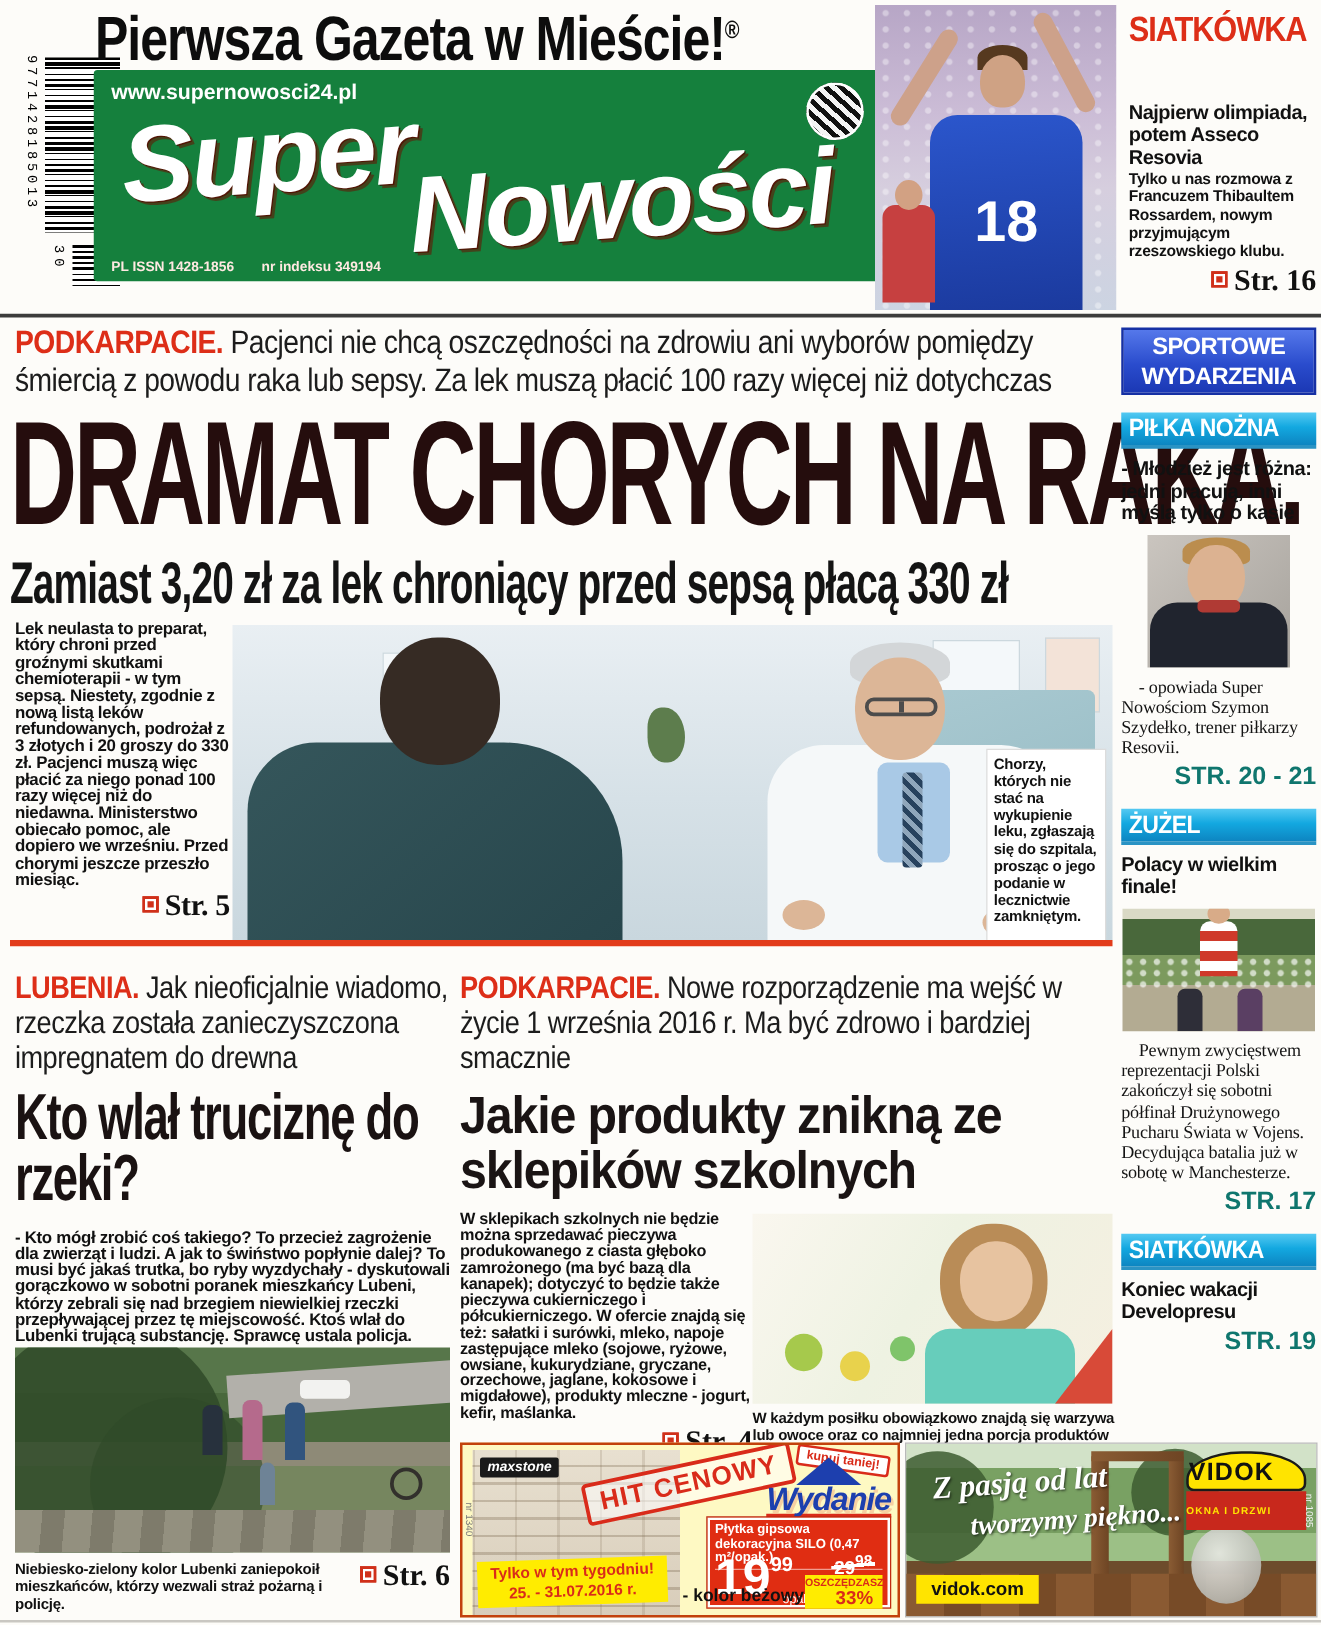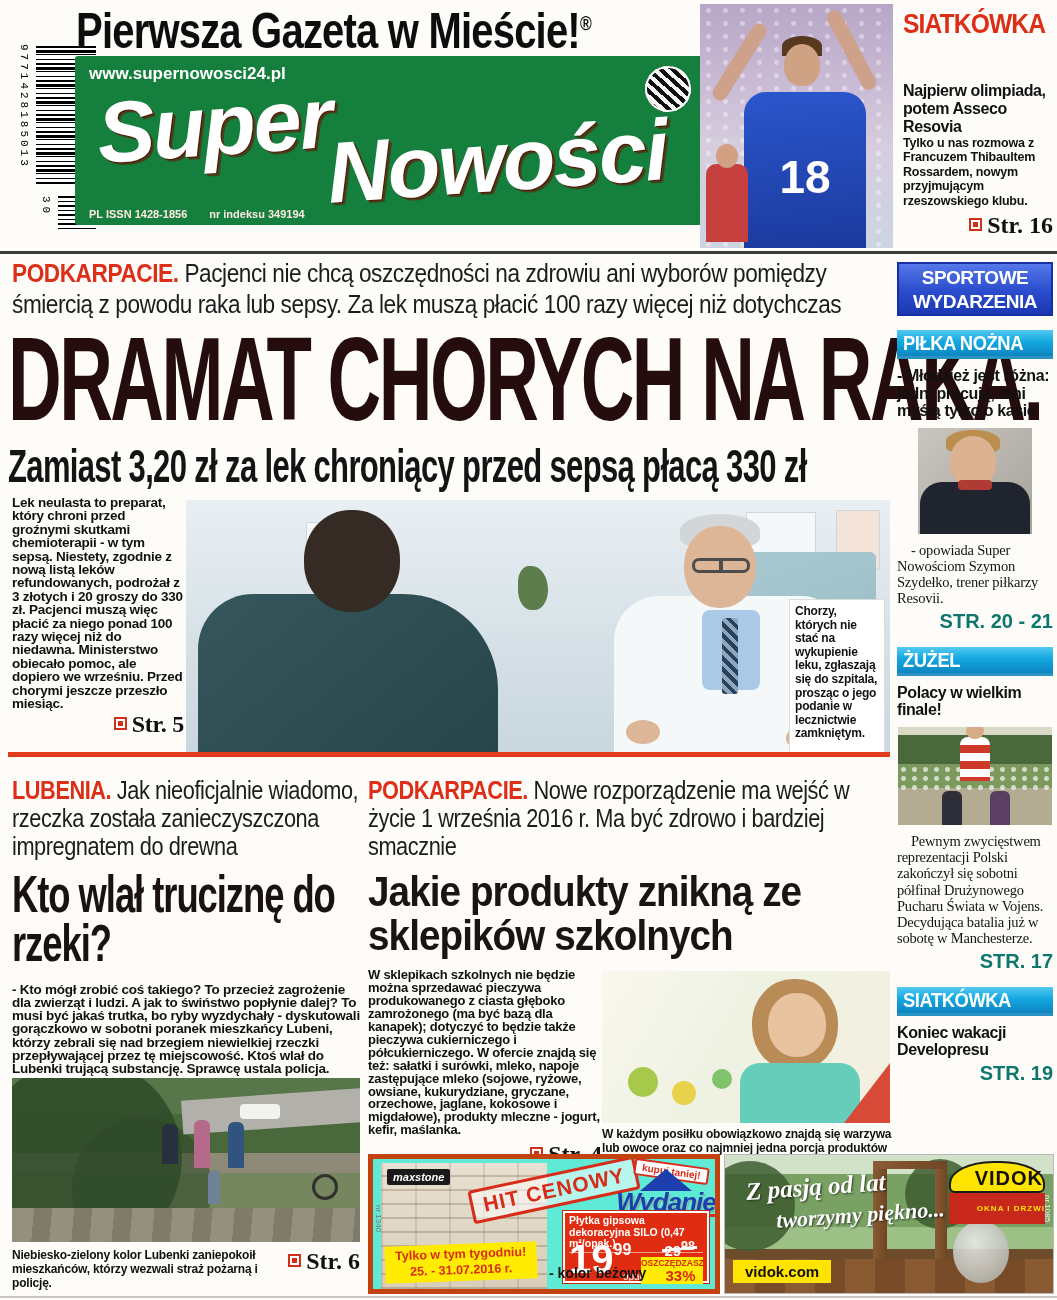--- a/index.html
+++ b/index.html
@@ -164,21 +164,21 @@
   .blob { position:absolute; border-radius:50%; }
   .girl-hair { position:absolute; right:52px; top:8px; width:86px; height:92px; background:#b98c57; border-radius:48%; }
   .girl-face { position:absolute; right:64px; top:22px; width:58px; height:64px; background:#e7c3a0; border-radius:48%; }
   .girl-shirt { position:absolute; right:30px; top:92px; width:120px; height:60px; background:#67cdbb; border-radius:20px 20px 0 0; }
   .red-tri { position:absolute; right:0; bottom:0; width:0; height:0;
       border-left:46px solid transparent; border-bottom:60px solid #d84a38; }
   .sch-cap { position:absolute; left:234px; top:158px; width:290px; font-size:12px; font-weight:700;
       line-height:14px; letter-spacing:-.2px; }
 
   
-  .ad-majster { left:368px; top:1154px; width:352px; height:140px; background:#5eead4; border:5px solid #c2410c; overflow:hidden; }
+  .ad-majster { left:368px; top:1154px; width:352px; height:140px; background:#fef9c3; border:2px solid #c2410c; overflow:hidden; }
   .adno { position:absolute; left:1px; top:46px; writing-mode:vertical-rl; font-size:8px; color:#777; }
   .stone { position:absolute; left:8px; top:4px; width:166px; height:132px;
       background:linear-gradient(#e8e0d0,#d8cdba),
                  repeating-linear-gradient(180deg, rgba(255,255,255,0) 0 12px, rgba(120,100,75,.28) 12px 14px);
       background-blend-mode:multiply; }
   .stone::after { content:""; position:absolute; inset:0;
       background:repeating-linear-gradient(90deg, rgba(120,100,75,.18) 0 2px, transparent 2px 34px); }
   .maxstone { position:absolute; left:14px; top:10px; font-size:11px; font-weight:800; background:#1a1a1a; color:#fff;
       padding:2px 6px; border-radius:2px; font-style:italic; }
   .hit { position:absolute; left:96px; top:14px; transform:rotate(-12deg); color:#d92b1a; border:3px solid #d92b1a;
@@ -209,21 +209,21 @@
   .ad-vidok { left:724px; top:1154px; width:330px; height:140px; overflow:hidden; border:1px solid #b9b9b9;
       background:linear-gradient(180deg,#d2e2c8 0 14%,#79a163 14% 52%,#9cc086 52% 68%,#6d4c2c 68% 100%); }
   .vd-tree { position:absolute; border-radius:50%; background:#3d5c30; opacity:.85; }
   .vd-frame { position:absolute; background:linear-gradient(90deg,#8a5c34,#6e4524); }
   .vd-floor { position:absolute; left:0; bottom:0; width:100%; height:34px;
       background:repeating-linear-gradient(90deg,#8a5a32 0 30px,#774b27 30px 60px); }
   .vd-slogan { position:absolute; left:22px; top:14px; transform:rotate(-4deg); color:#fff;
       font-family:"Liberation Serif", serif; font-style:italic; font-weight:700; font-size:25px; line-height:1.3;
       text-shadow:1px 1px 2px rgba(0,0,0,.6); }
   .vd-slogan .l2 { margin-left:28px; font-size:22px; }
-  .vd-logo { position:absolute; right:8px; top:6px; width:96px; text-align:right; }
+  .vd-logo { position:absolute; right:8px; top:6px; width:96px; text-align:left; }
   .vd-logo .name { background:#ffe400; border:2px solid #1a1a1a; border-radius:46% 46% 6px 6px / 70% 70% 6px 6px;
       font-size:20px; font-weight:800; letter-spacing:1px; color:#111; padding:4px 0 1px; }
   .vd-logo .sub { background:#c8281c; color:#ffe400; font-size:8px; font-weight:800; letter-spacing:1px; padding:11px 0; }
   .vd-award { position:absolute; right:44px; bottom:10px; width:56px; height:62px; border-radius:50%;
       background:radial-gradient(circle at 40% 35%, #e8e8e4, #b9bab4 70%, #9a9b95); opacity:.9; }
   .vd-url { position:absolute; left:8px; bottom:10px; background:#ffe400; color:#111; font-weight:800;
       font-size:15px; padding:3px 12px; }
   .vd-no { position:absolute; right:1px; top:40px; writing-mode:vertical-rl; font-size:8px; color:#f0f0f0; }
 
   .botrule { left:0; top:1296px; width:1057px; height:2px; background:#c9c7c2; }

